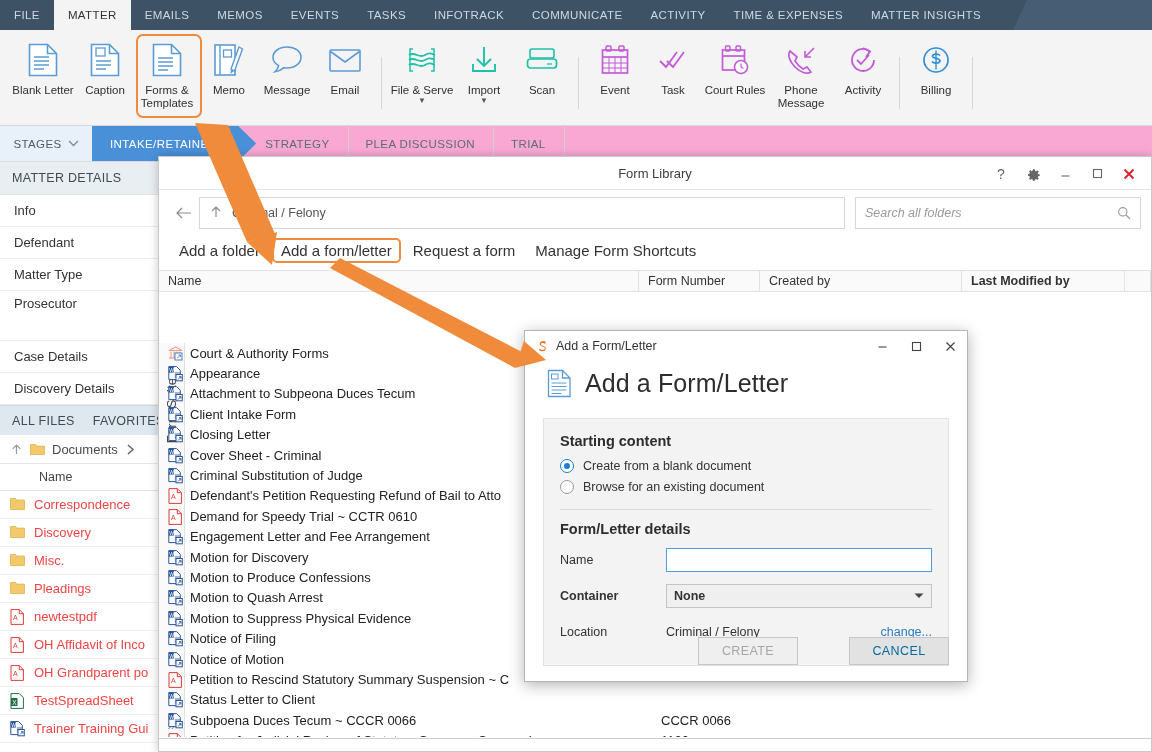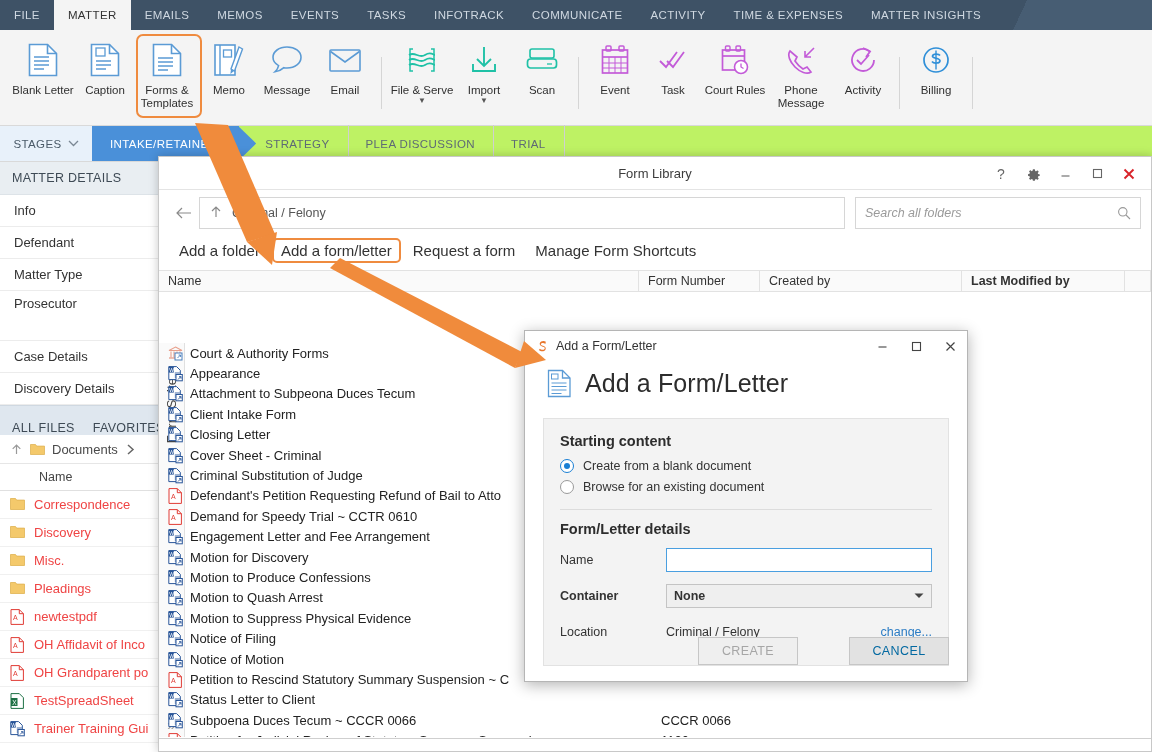--- a/index.html
+++ b/index.html
@@ -43,21 +43,21 @@
   .rb-label { font-size:11.5px; color:#303030; text-align:center; line-height:13px; margin-top:4px; }
   .rb-item.selected { }
   .rb-sel-box {
     position:absolute; left:2px; top:0px; width:66px; height:84px;
     border:2px solid #ef8b3f; border-radius:7px; pointer-events:none;
   }
   .rb-sep { width:1px; align-self:center; height:52px; background:#d5d5d5; margin:0 7px; margin-top:10px;}
   .caret { font-size:8px; color:#555; line-height:8px; }
 
   
-  .stages-bar { height:36px; background:#bef264; display:flex; align-items:stretch; border-bottom:1px solid #d9d9d9; position:relative;}
+  .stages-bar { height:36px; background:#f9a8d4; display:flex; align-items:stretch; border-bottom:1px solid #d9d9d9; position:relative;}
   .stages-lbl {
     width:92px; background:#e8f1fa; display:flex; align-items:center; justify-content:center;
     gap:6px; font-size:11.5px; color:#4a5a68; letter-spacing:.4px; cursor:pointer;
   }
   .stage-chip {
     display:flex; align-items:center; padding:0 10px 0 18px; font-size:11.5px;
     letter-spacing:.4px; color:#5e6a75; position:relative; cursor:pointer; white-space:nowrap;
   }
   .stage-chip.active { background:#4a90d9; color:#fff; padding-right:22px;}
   .stage-chip.active::after{
@@ -80,21 +80,21 @@
   .lp-row {
     height:32px; display:flex; align-items:center; padding-left:14px;
     border-bottom:1px solid #ececec; font-size:13px; color:#333; cursor:pointer;
     justify-content:space-between; padding-right:8px;
   }
   .lp-row.tall { height:50px; align-items:flex-start; padding-top:5px;}
   .lp-val { color:#333; font-size:13px; text-align:right; }
   .lp-circ { width:17px;height:17px;border:1px solid #bfbfbf;border-radius:50%;
              display:flex;align-items:center;justify-content:center;font-size:11px;color:#999;}
   .lp-tabs {
-    height:30px; background:#dfe7ef; display:flex; align-items:flex-end; gap:18px;
+    height:30px; background:#dfe7ef; display:flex; align-items:center; gap:18px;
     padding-left:12px; font-size:12.5px; color:#3e4a55; letter-spacing:.3px;
     border-top:1px solid #cfd8e1;
   }
   .lp-tab { cursor:pointer; }
   .lp-crumb {
     height:29px; display:flex; align-items:center; gap:7px; padding-left:10px;
     font-size:13px; color:#4a4a4a; border-bottom:1px solid #e6e6e6;
   }
   .lp-colhead {
     height:27px; display:flex; align-items:center; padding-left:39px;

